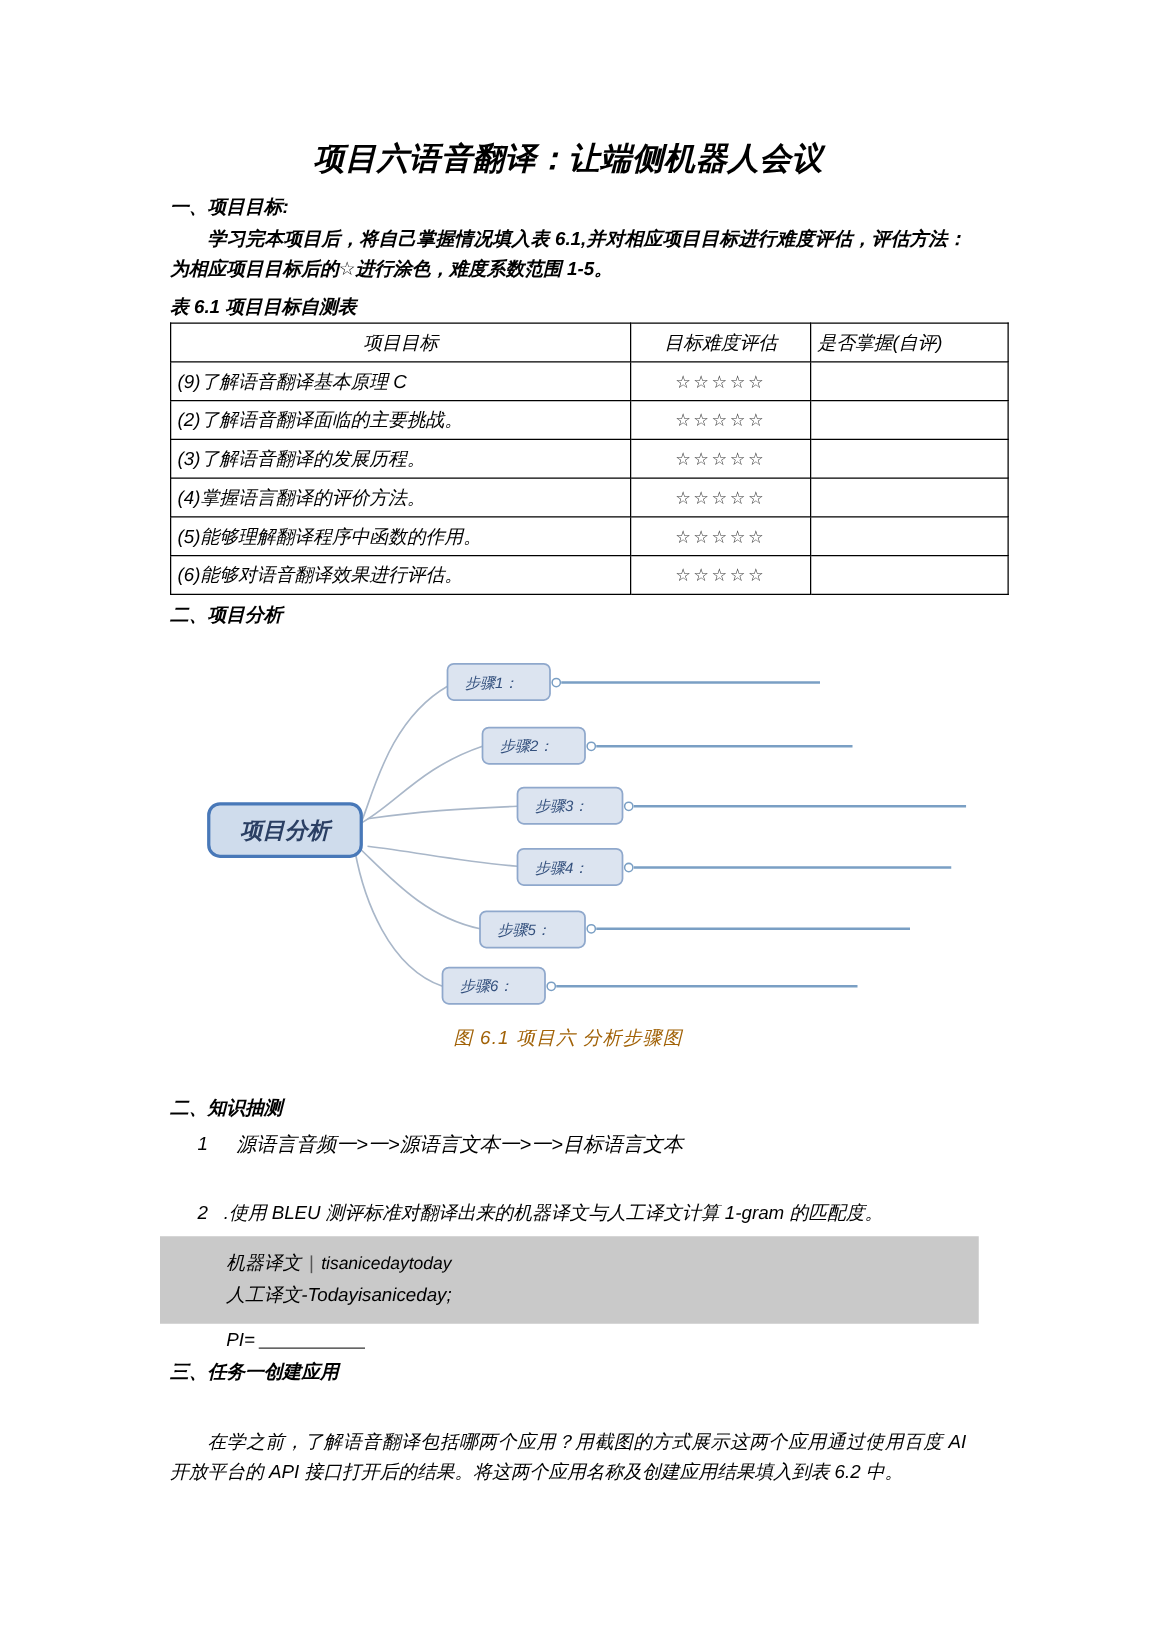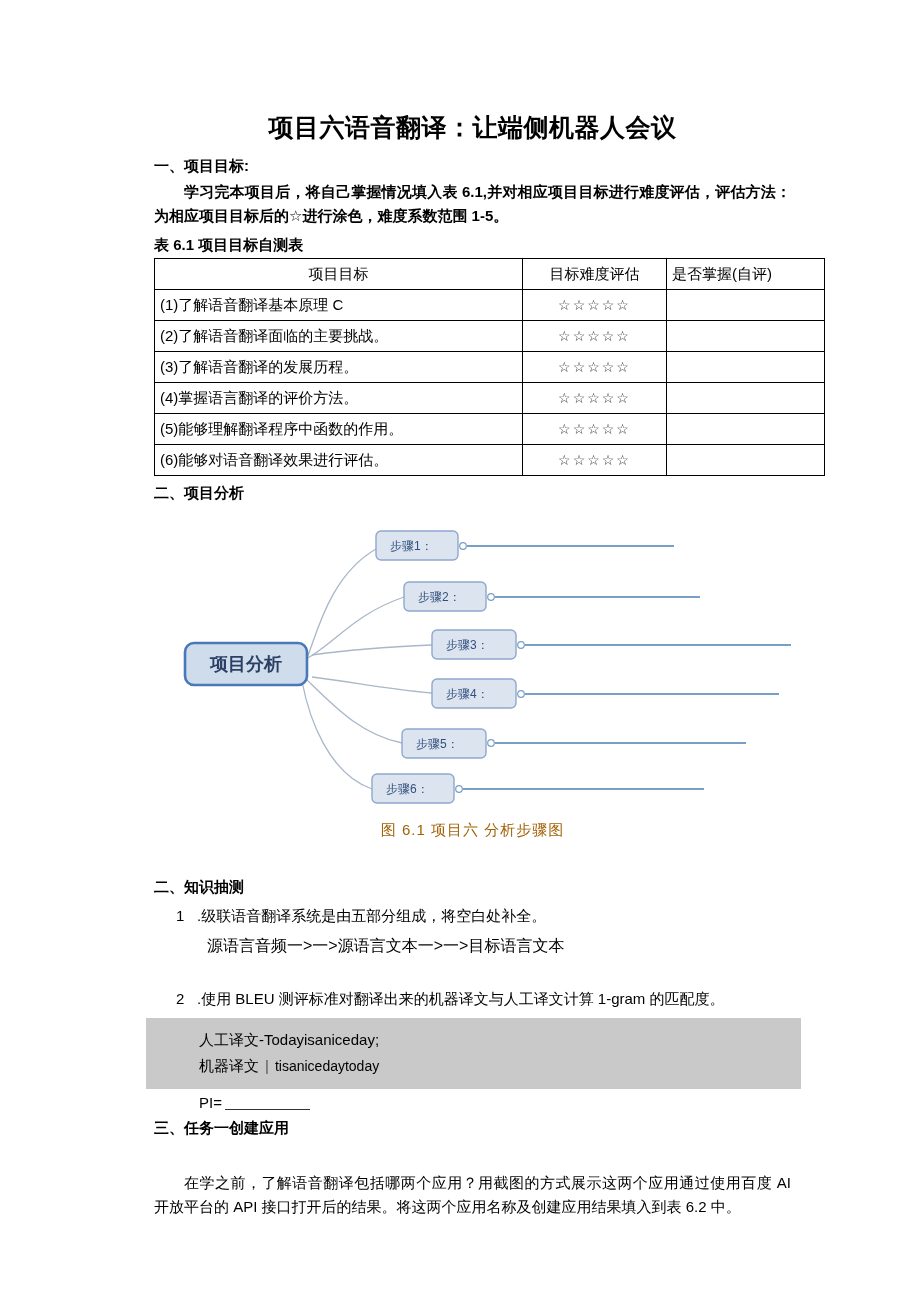--- a/index.html
+++ b/index.html
@@ -14,23 +14,24 @@
   #page {
     position: relative;
     width: 920px;
     height: 1301px;
     background: #ffffff;
     overflow: hidden;
     box-sizing: border-box;
   }
   .content {
     position: absolute;
-    left: 154px;
+    left: 136px;
     top: 0;
     width: 637px;
+    font-style: italic;
   }
 
   
   .doc-title {
     text-align: center;
     font-size: 25px;
     font-weight: bold;
     letter-spacing: 0.5px;
     margin-top: 112px;
     line-height: 1.25;
@@ -176,21 +177,21 @@
     <table class="self-test">
       <thead>
         <tr>
           <td class="c-goal">项目目标</td>
           <td class="c-diff">目标难度评估</td>
           <td class="c-master lefted">是否掌握(自评)</td>
         </tr>
       </thead>
       <tbody>
         <tr>
-          <td class="c-goal">(1)了解语音翻译基本原理 C</td>
+          <td class="c-goal">(9)了解语音翻译基本原理 C</td>
           <td class="c-diff stars">☆☆☆☆☆</td>
           <td class="c-master"></td>
         </tr>
         <tr>
           <td class="c-goal">(2)了解语音翻译面临的主要挑战。</td>
           <td class="c-diff stars">☆☆☆☆☆</td>
           <td class="c-master"></td>
         </tr>
         <tr>
           <td class="c-goal">(3)了解语音翻译的发展历程。</td>
@@ -279,36 +280,35 @@
     </div>
 
     <div class="figure-caption">图 6.1 项目六 分析步骤图</div>
 
     <div class="spacer-lg"></div>
 
     <div class="sec-heading">二、知识抽测</div>
 
     <div class="num-item">
       <span class="num">1</span>
-      <span>.级联语音翻译系统是由五部分组成，将空白处补全。</span>
     </div>
     <div class="sub-line">源语言音频一&gt;一&gt;源语言文本一&gt;一&gt;目标语言文本</div>
 
     <div style="height:22px"></div>
 
     <div class="num-item">
       <span class="num">2</span>
       <span>.使用 BLEU 测评标准对翻译出来的机器译文与人工译文计算 1-gram 的匹配度。</span>
     </div>
 
     <div class="shade-block">
-      <div class="shade-line">人工译文-Todayisaniceday;</div>
       <div class="shade-line">
         <span>机器译文</span><span class="sep">|</span><span class="latin">tisanicedaytoday</span>
       </div>
+      <div class="shade-line">人工译文-Todayisaniceday;</div>
     </div>
 
     <div class="pi-line">
       <span>PI=</span><span class="blank-rule"></span>
     </div>
 
     <div class="sec-heading tight">三、任务一创建应用</div>
     <div class="para para-indent">在学之前，了解语音翻译包括哪两个应用？用截图的方式展示这两个应用通过使用百度 AI 开放平台的 API 接口打开后的结果。将这两个应用名称及创建应用结果填入到表 6.2 中。</div>
 
   </div>

